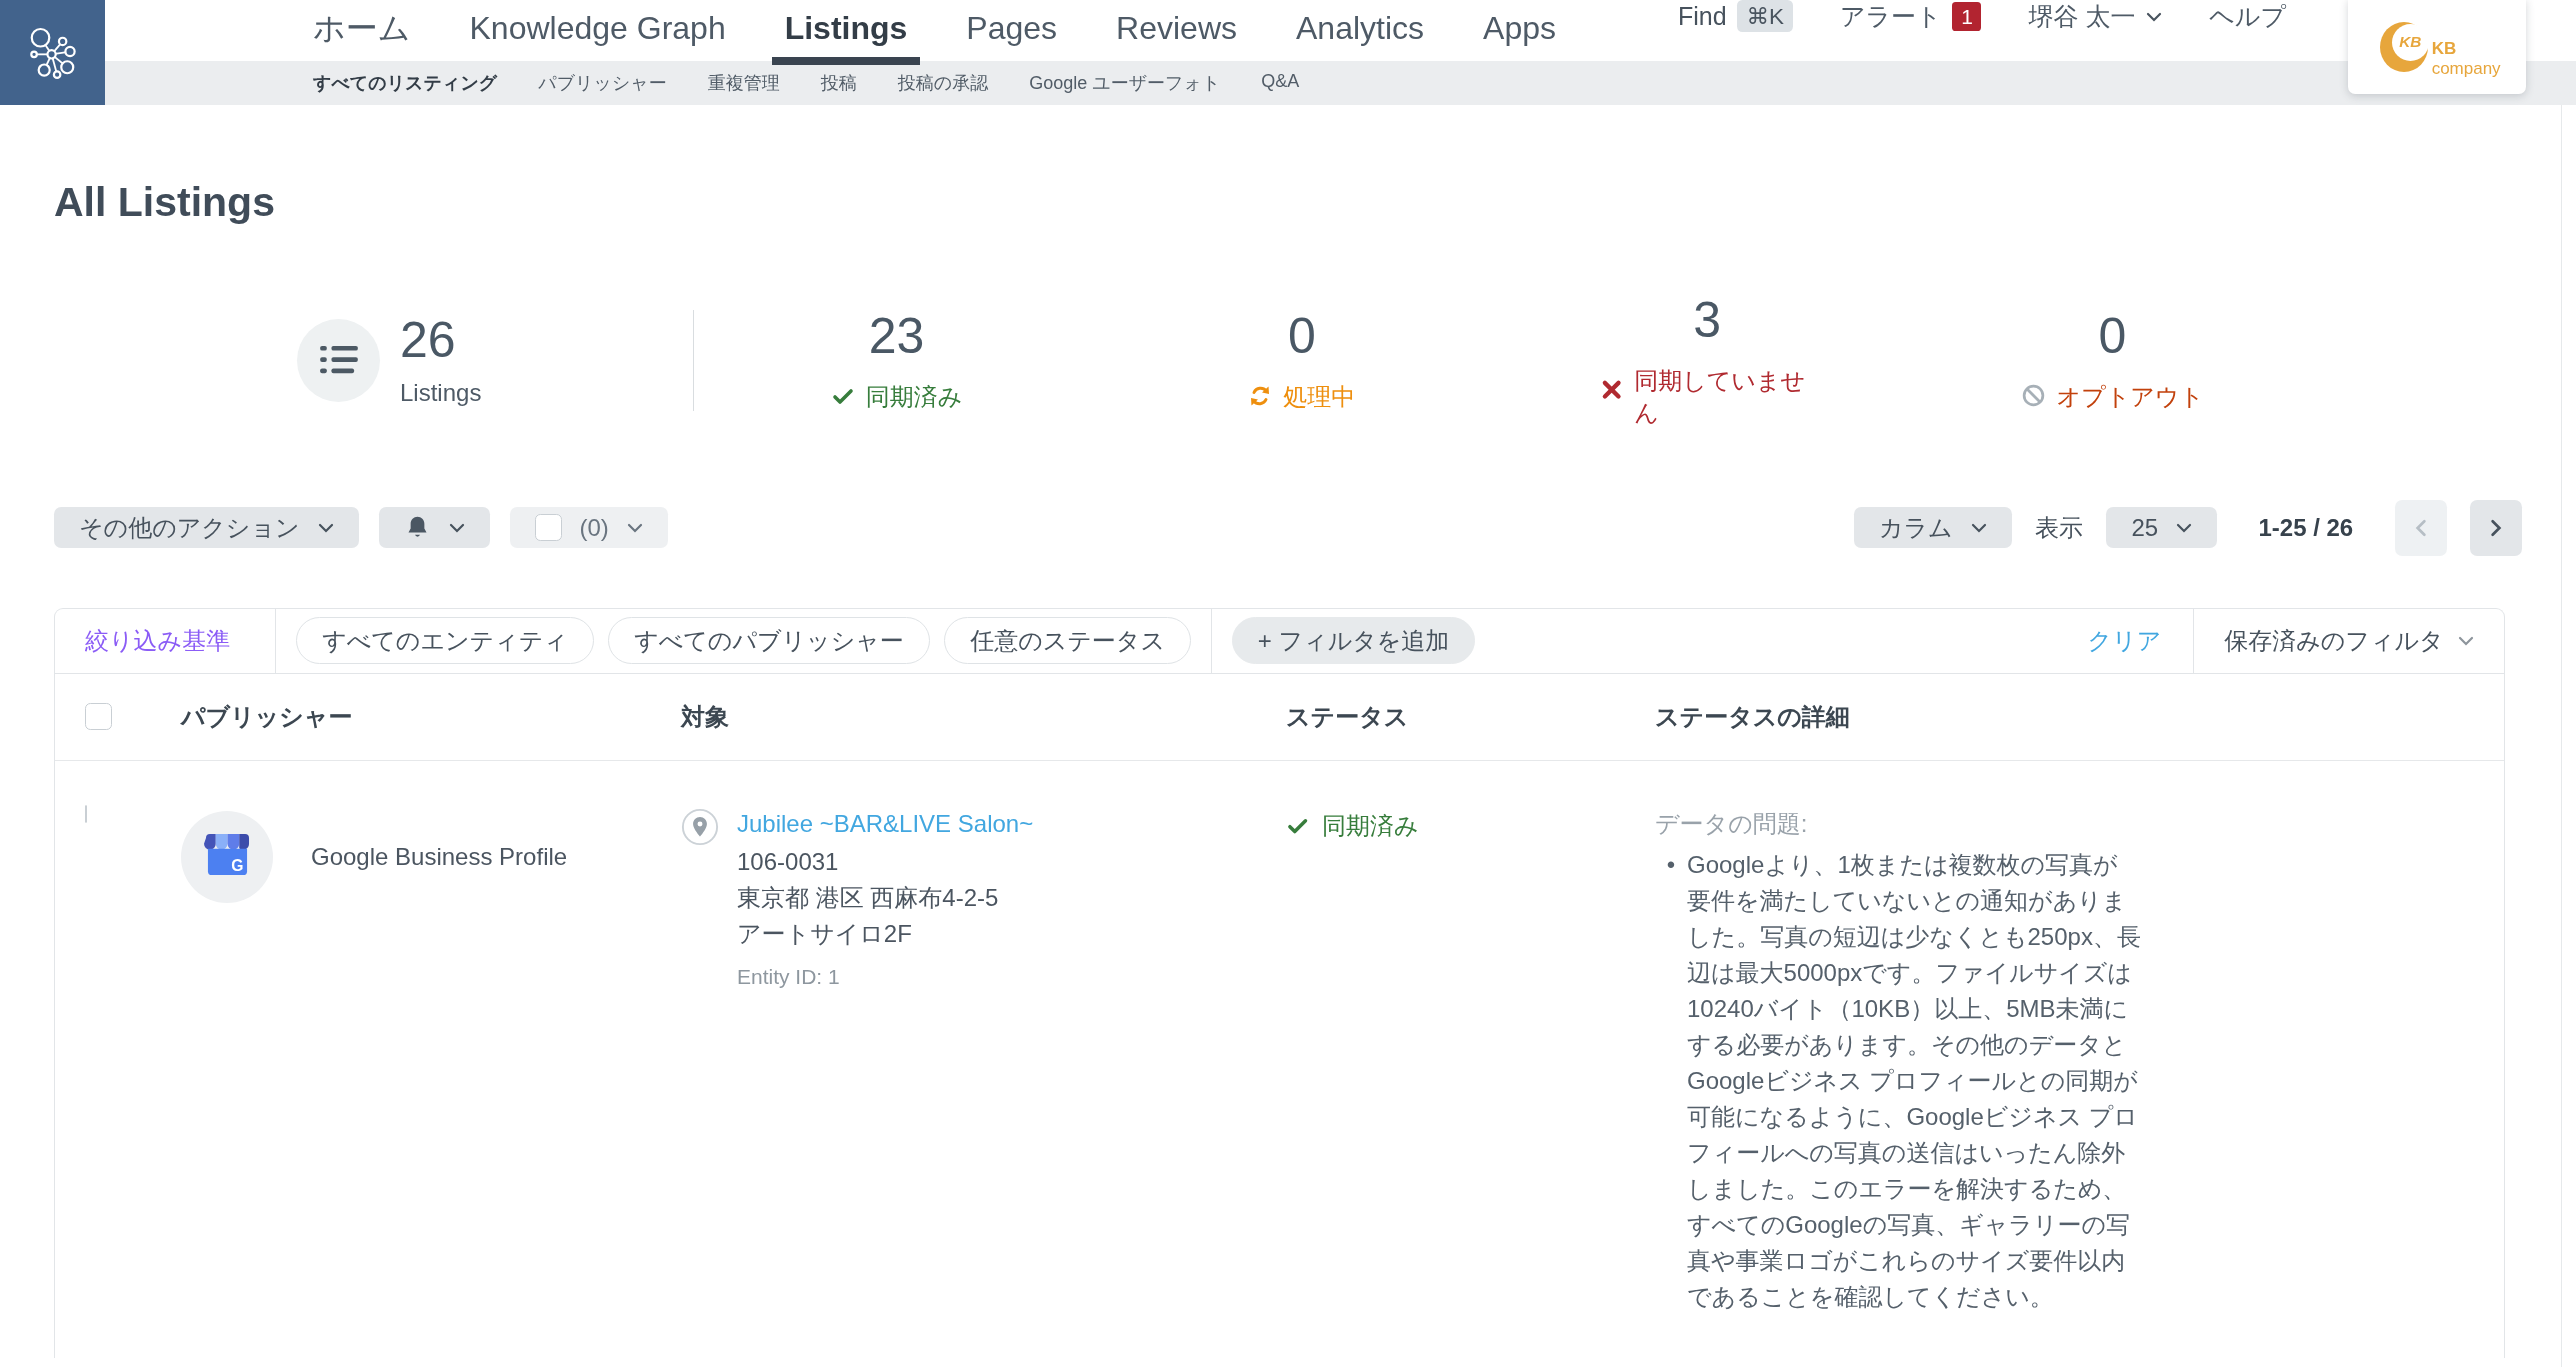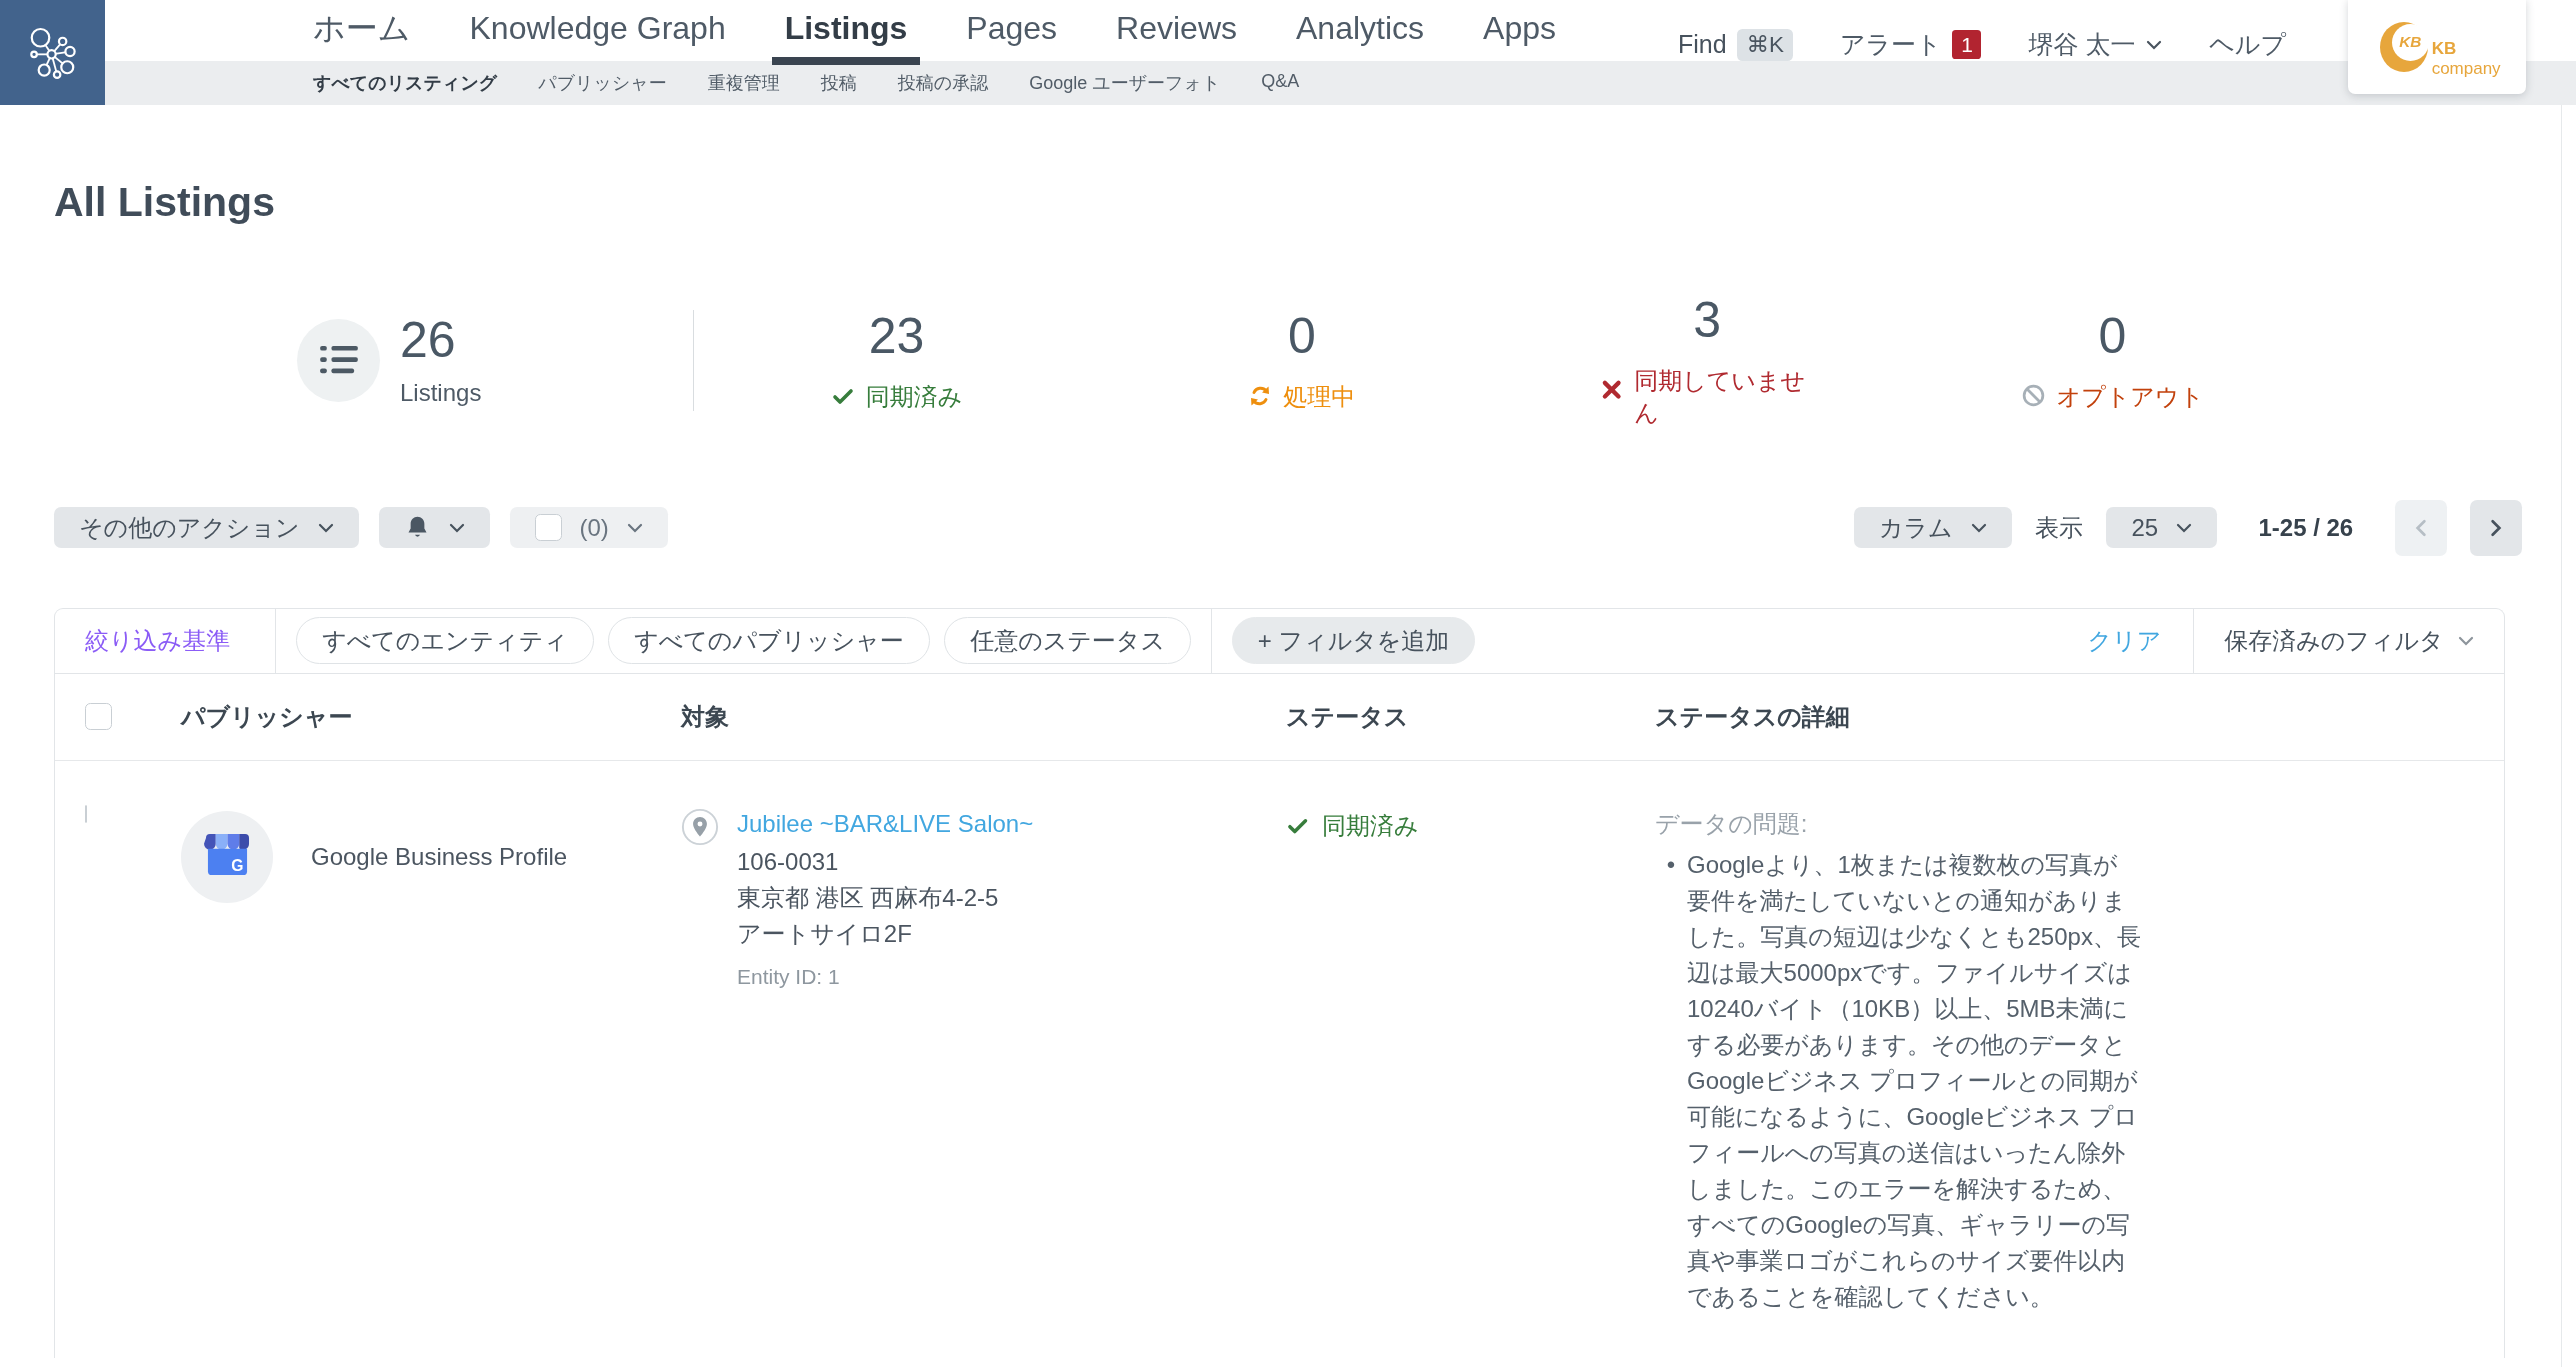--- a/index.html
+++ b/index.html
@@ -10,21 +10,21 @@
   .topbar { position:relative; width:100%; height:105px; }
   .topbar-white { height:61px; background:#fff; display:flex; align-items:center; }
   .subnav { height:44px; background:#ebedef; display:flex; align-items:center; }
   .logo-sq { position:absolute; left:0; top:0; width:105px; height:105px; background:#42638c;
     display:flex; align-items:center; justify-content:center; z-index:6; }
   .mainnav { display:flex; gap:59px; margin-left:313px; align-items:center; }
   .mainnav .nav-item { font-size:32px; color:#4e5a66; cursor:pointer; position:relative; padding:12.6px 0 16px; }
   .mainnav .nav-item.active { color:#333d47; font-weight:bold; }
   .mainnav .nav-item.active::after { content:""; position:absolute; left:-12.6px; right:-12.6px; bottom:-1.8px;
     height:8px; background:#3a4450; }
-  .nav-right { position:absolute; right:290px; top:0; height:61px; display:flex; align-items:flex-end; gap:47px; }
+  .nav-right { position:absolute; right:290px; top:0; height:61px; display:flex; align-items:flex-start; gap:47px; }
   .find-box { display:flex; align-items:center; gap:10.8px; font-size:25px; color:#47525d; cursor:pointer; }
   .kbd { background:#dde2e6; border-radius:5.4px; padding:2.7px 9px; font-size:22.5px; color:#49545f; }
   .alerts { display:flex; align-items:center; gap:10.8px; font-size:25px; color:#4e5a66; cursor:pointer; }
   .alert-badge { min-width:29px; height:29px; background:#b22430; color:#fff; border-radius:3.6px;
     display:flex; align-items:center; justify-content:center; font-size:21px; }
   .usermenu,.helplink { display:flex; align-items:center; gap:10.8px; font-size:25px; color:#4e5a66; cursor:pointer; }
   .subnav-items { display:flex; gap:41px; margin-left:313px; }
   .subnav .sn-item { font-size:18px; color:#515c67; cursor:pointer; }
   .subnav .sn-item.active { color:#333d47; font-weight:bold; }
   .kb-card { position:absolute; right:50px; top:0; width:178px; height:94px; background:#fff;

